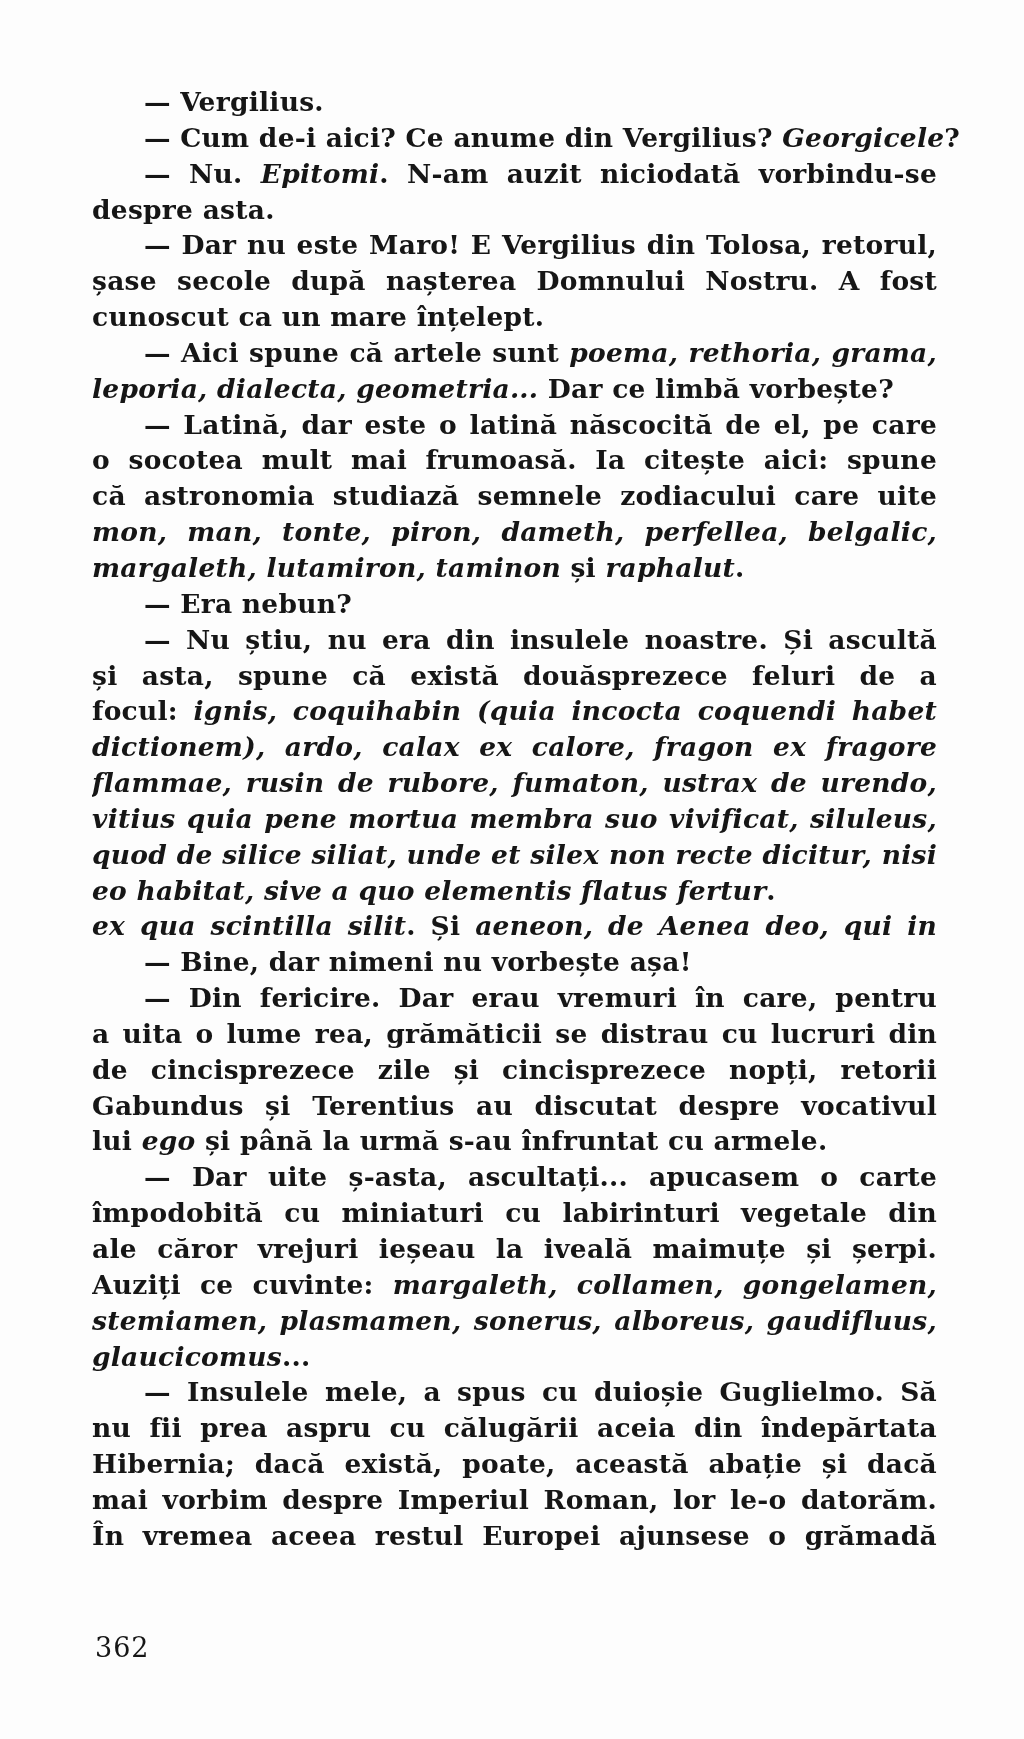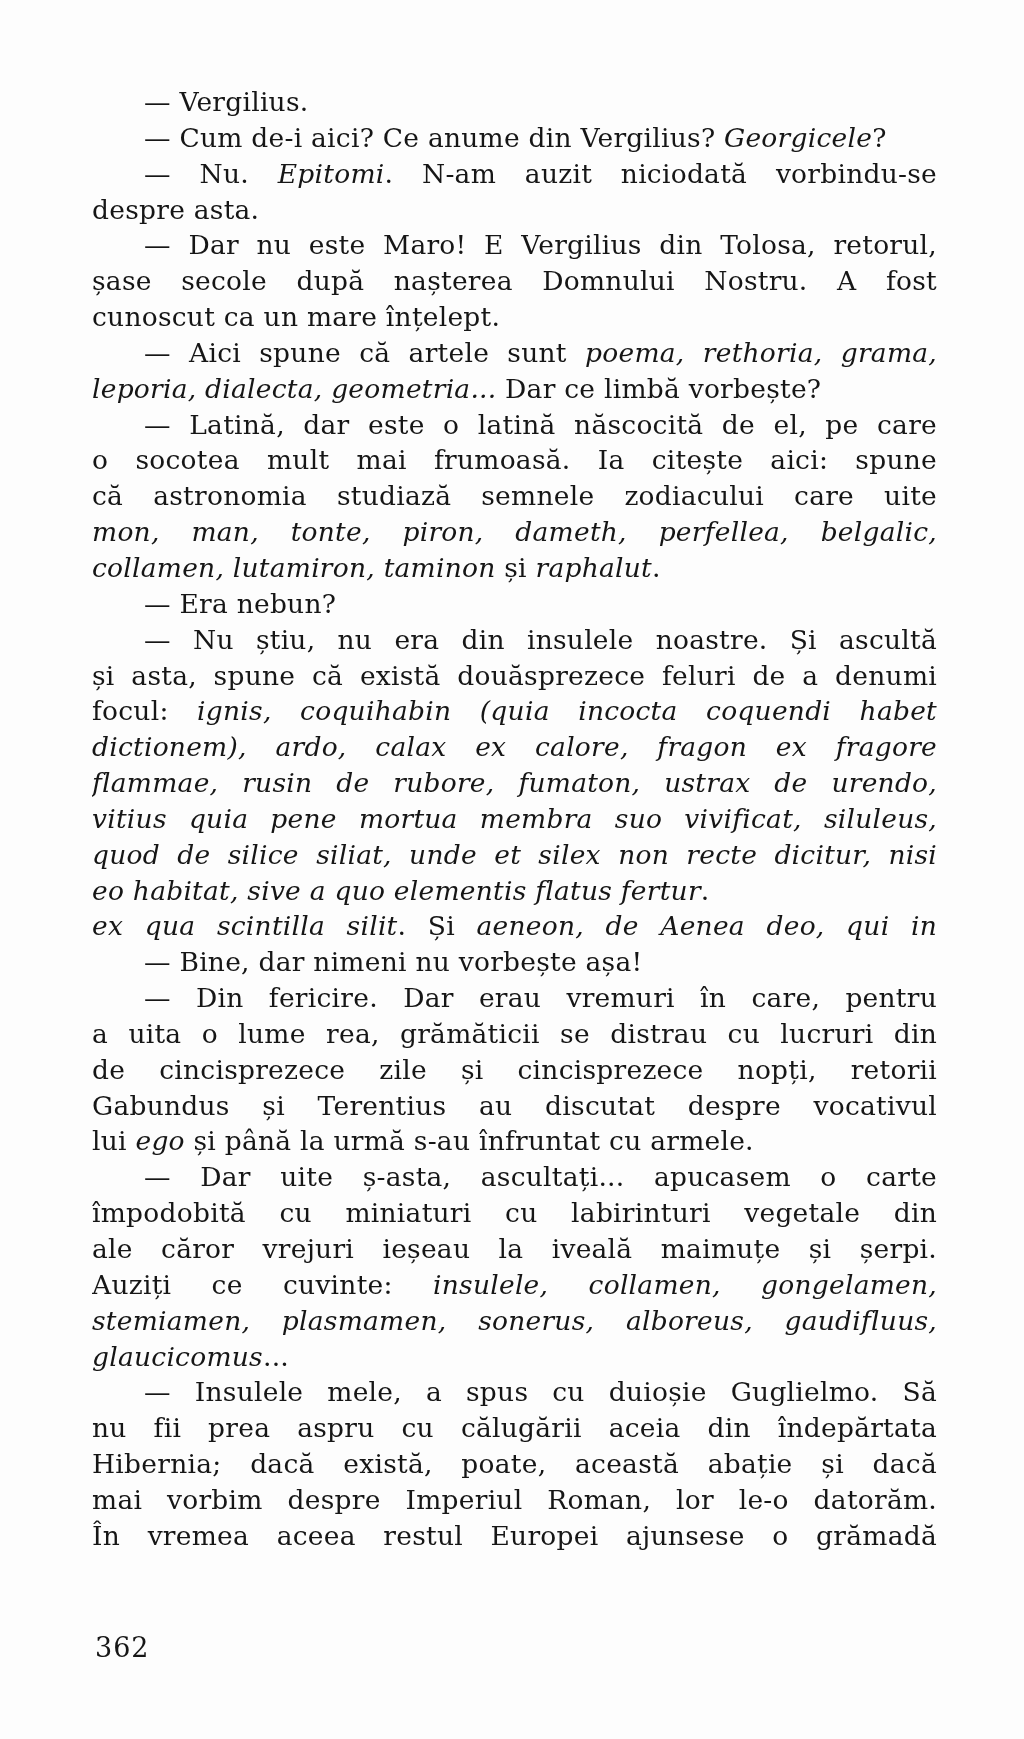--- a/index.html
+++ b/index.html
@@ -26,20 +26,21 @@
     width: 845px;
     color: #161616;
   }
   .line {
     height: 35.85px;
     line-height: 35.85px;
     font-size: 26.5px;
     letter-spacing: 0.25px;
     white-space: nowrap;
     text-align: left;
+    font-weight: bold;
   }
   .line.just {
     white-space: normal;
     text-align: justify;
     text-align-last: justify;
     overflow: hidden;
   }
   .line.indent {
     padding-left: 52px;
   }
@@ -70,41 +71,41 @@
       <div class="line"><span>despre asta.</span></div>
       <div class="line just indent"><span>— Dar nu este Maro! E Vergilius din Tolosa, retorul,</span></div>
       <div class="line just"><span>șase secole după nașterea Domnului Nostru. A fost</span></div>
       <div class="line"><span>cunoscut ca un mare înțelept.</span></div>
       <div class="line just indent"><span>— Aici spune că artele sunt </span><span class="it">poema, rethoria, grama,</span></div>
       <div class="line"><span class="it">leporia, dialecta, geometria...</span><span> Dar ce limbă vorbește?</span></div>
       <div class="line just indent"><span>— Latină, dar este o latină născocită de el, pe care</span></div>
       <div class="line just"><span>o socotea mult mai frumoasă. Ia citește aici: spune</span></div>
       <div class="line just"><span>că astronomia studiază semnele zodiacului care uite</span></div>
       <div class="line just"><span class="it">mon, man, tonte, piron, dameth, perfellea, belgalic,</span></div>
-      <div class="line"><span class="it">collamen, lutamiron, taminon</span><span> și </span><span class="it">raphalut</span><span>.</span></div>
+      <div class="line"><span class="it">margaleth, lutamiron, taminon</span><span> și </span><span class="it">raphalut</span><span>.</span></div>
       <div class="line indent"><span>— Era nebun?</span></div>
       <div class="line just indent"><span>— Nu știu, nu era din insulele noastre. Și ascultă</span></div>
       <div class="line just"><span>și asta, spune că există douăsprezece feluri de a denumi</span></div>
       <div class="line just"><span>focul: </span><span class="it">ignis, coquihabin (quia incocta coquendi habet</span></div>
       <div class="line just"><span class="it">dictionem), ardo, calax ex calore, fragon ex fragore</span></div>
       <div class="line just"><span class="it">flammae, rusin de rubore, fumaton, ustrax de urendo,</span></div>
       <div class="line just"><span class="it">vitius quia pene mortua membra suo vivificat, siluleus,</span></div>
       <div class="line just"><span class="it">quod de silice siliat, unde et silex non recte dicitur, nisi</span></div>
       <div class="line"><span class="it">eo habitat, sive a quo elementis flatus fertur</span><span>.</span></div>
       <div class="line just"><span class="it">ex qua scintilla silit</span><span>. Și </span><span class="it">aeneon, de Aenea deo, qui in</span></div>
       <div class="line indent"><span>— Bine, dar nimeni nu vorbește așa!</span></div>
       <div class="line just indent"><span>— Din fericire. Dar erau vremuri în care, pentru</span></div>
       <div class="line just"><span>a uita o lume rea, grămăticii se distrau cu lucruri din</span></div>
       <div class="line just"><span>de cincisprezece zile și cincisprezece nopți, retorii</span></div>
       <div class="line just"><span>Gabundus și Terentius au discutat despre vocativul</span></div>
       <div class="line"><span>lui </span><span class="it">ego</span><span> și până la urmă s-au înfruntat cu armele.</span></div>
       <div class="line just indent"><span>— Dar uite ș-asta, ascultați... apucasem o carte</span></div>
       <div class="line just"><span>împodobită cu miniaturi cu labirinturi vegetale din</span></div>
       <div class="line just"><span>ale căror vrejuri ieșeau la iveală maimuțe și șerpi.</span></div>
-      <div class="line just"><span>Auziți ce cuvinte: </span><span class="it">insulele, collamen, gongelamen,</span></div>
+      <div class="line just"><span>Auziți ce cuvinte: </span><span class="it">margaleth, collamen, gongelamen,</span></div>
       <div class="line just"><span class="it">stemiamen, plasmamen, sonerus, alboreus, gaudifluus,</span></div>
       <div class="line"><span class="it">glaucicomus</span><span>...</span></div>
       <div class="line just indent"><span>— Insulele mele, a spus cu duioșie Guglielmo. Să</span></div>
       <div class="line just"><span>nu fii prea aspru cu călugării aceia din îndepărtata</span></div>
       <div class="line just"><span>Hibernia; dacă există, poate, această abație și dacă</span></div>
       <div class="line just"><span>mai vorbim despre Imperiul Roman, lor le-o datorăm.</span></div>
       <div class="line just"><span>În vremea aceea restul Europei ajunsese o grămadă</span></div>
     </div>
   <div class="page-number">362</div>
 </div>

